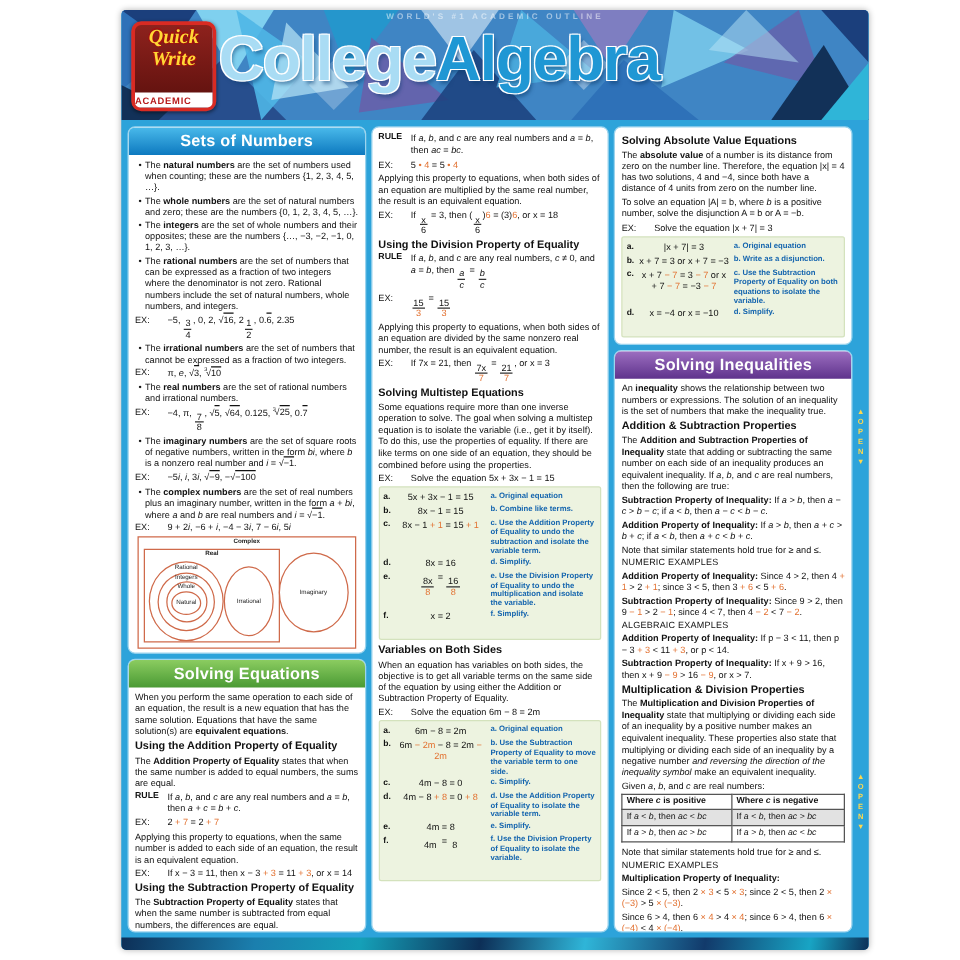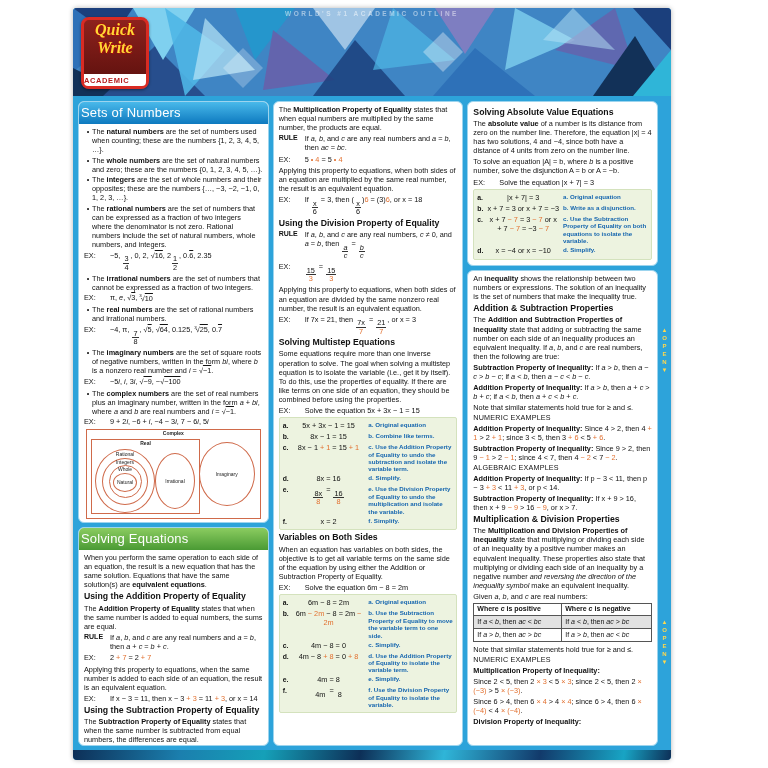--- a/index.html
+++ b/index.html
@@ -1,18 +1,18 @@
 <!DOCTYPE html>
 <html><head>
 <meta charset="utf-8">
 <style>
   html,body{margin:0;padding:0;background:#fff}
   body{width:768px;height:768px;font-family:"Liberation Sans",sans-serif;color:#111;-webkit-font-smoothing:antialiased}
   .page{position:relative;width:768px;height:768px;overflow:hidden;background:#fff}
-  .card{position:absolute;left:73px;top:8px;width:598px;height:752px;background:#2da3da;border-radius:4px;
+  .card{position:absolute;left:97px;top:8px;width:598px;height:752px;background:#2da3da;border-radius:4px;
         box-shadow:0 0 5px rgba(0,0,0,.3);display:flex;flex-direction:column;overflow:hidden}
   
   .header{position:relative;height:88px;flex:0 0 auto;overflow:hidden}
   .header svg{position:absolute;inset:0;width:100%;height:100%;display:block}
   .watermark{position:absolute;top:2px;left:0;right:0;text-align:center;font-size:6.5px;letter-spacing:2.5px;
              color:rgba(255,255,255,.5);font-weight:bold}
   .logo{position:absolute;left:8px;top:9px;width:62px;height:66px;background:linear-gradient(#8e221d,#5c100d);
         border:3px solid #d92b23;border-radius:8px;display:flex;flex-direction:column;align-items:center;
         box-shadow:0 1px 3px rgba(0,0,0,.45)}
   .logo-word{font-family:"Liberation Serif",serif;font-style:italic;font-weight:bold;color:#ffd835;
@@ -20,37 +20,37 @@
   .logo-academic{margin-top:auto;background:#fff;color:#b71c1c;font-size:7.5px;font-weight:bold;letter-spacing:.6px;
                  width:100%;text-align:left;padding:1.5px 0;border-radius:0 0 4px 4px}
   .title{position:absolute;left:78px;top:14px;white-space:nowrap;font-weight:bold;font-size:50px;letter-spacing:-1px;line-height:1}
   .t1{color:#a9dcf4;text-shadow:1px 1px 0 #fff,-1px -1px 0 #fff,1px -1px 0 #fff,-1px 1px 0 #fff,2px 3px 3px rgba(10,60,110,.45)}
   .t2{color:#1f97d4;text-shadow:1px 1px 0 #fff,-1px -1px 0 #fff,1px -1px 0 #fff,-1px 1px 0 #fff,2px 3px 3px rgba(10,60,110,.5)}
   
   .content{flex:1;display:flex;gap:4px;padding:5px 13px 4px 5px;min-height:0}
   .col{flex:1;display:flex;flex-direction:column;gap:4px;min-width:0}
   .panel{background:#fff;border:1px solid #9cd4ee;border-radius:6px;overflow:hidden;display:flex;flex-direction:column}
   .panel.grow{flex:1}
-  .sec-head{padding:3px 2px 4px;text-align:left;color:#fff;font-weight:normal;font-size:13px;letter-spacing:.2px}
+  .sec-head{padding:3px 2px 4px;text-align:center;color:#fff;font-weight:bold;font-size:13px;letter-spacing:.2px}
   .sec-head.blue{background:linear-gradient(#49b9ea,#0d79bf)}
   .sec-head.green{background:linear-gradient(#8bcc60,#4a9a34)}
   .sec-head.purple{background:linear-gradient(#9c6ec0,#5f338c)}
   .sec-body{padding:3px 5px 2px;font-size:7.3px;line-height:1.24;flex:1;overflow:hidden}
   .blk-h{font-weight:bold;font-size:8.7px;line-height:1.12;margin:3px 0 1.5px}
   .blk-p{margin:0 0 2px}
   .blk-caps{margin:1.5px 0 1px;font-size:7.2px;letter-spacing:.2px}
   .blk-bullet{display:flex;margin:0 0 1.5px}
   .bdot{flex:0 0 8px;text-align:center}
   .btxt{flex:1}
   .blk-ex{display:flex;margin:1px 0 2.5px}
   .lbl{flex:0 0 26px}
   .lbl.bold{font-weight:bold;font-size:7px}
   .etxt{flex:1}
   
-  .blk-steps{background:#edf3e0;border:1px solid #d4e2bd;border-radius:2px;padding:3px 3px 2px;margin:2px 0 3px}
+  .blk-steps{background:#edf3e0;border:1px solid #d4e2bd;border-radius:2px;padding:3px 3px 12px;margin:2px 0 3px}
   .srow{display:flex;align-items:flex-start;margin-bottom:1.5px}
   .slet{flex:0 0 10px;font-weight:bold;font-size:6.8px;padding-top:1px}
   .seq{flex:0 0 42%;text-align:center}
   .snote{flex:1;color:#1565ae;font-weight:bold;font-size:6.2px;line-height:1.2;padding-left:4px}
   .snote b{color:#1565ae}
   
   .fr{display:inline-flex;flex-direction:column;vertical-align:-0.45em;text-align:center;line-height:1.05;margin:0 1px}
   .fn{padding:0 1px}
   .fd{border-top:1px solid #333;padding:0 1px}
   .rt{white-space:nowrap}
@@ -113,20 +113,23 @@
         <polygon points="500,0 542,42 470,32" fill="#b8e4f6" opacity=".5"></polygon>
         <polygon points="350,44 370,24 390,44 370,64" fill="#ffffff" opacity=".35"></polygon>
         <polygon points="150,60 170,40 190,60 170,80" fill="#ffffff" opacity=".25"></polygon>
       </svg>
       <div class="watermark">WORLD'S #1 ACADEMIC OUTLINE</div>
       <div class="logo">
         <span class="logo-word">Quick</span>
         <span class="logo-word">Write</span>
         <span class="logo-academic">ACADEMIC</span>
       </div>
+      <div class="title">
+        <span class="t1">College</span><span class="t2">Algebra</span>
+      </div>
     </div>
 
     <div class="content">
 
       <div class="col">
         <section class="panel">
           <div class="sec-head blue">Sets of Numbers</div>
           <div class="sec-body">
               <div class="blk-bullet">
                 <span class="bdot">•</span>
@@ -238,21 +241,20 @@
               </div>
               <div class="blk-h">Using the Subtraction Property of Equality</div>
               <div class="blk-p">The <b>Subtraction Property of Equality</b> states that when the same number is subtracted from equal numbers, the differences are equal.</div>
             </div>
         </section>
       </div>
 
       <div class="col">
         <section class="panel grow">
           <div class="sec-body">
-              <div class="blk-p">The <b>Multiplication Property of Equality</b> states that when equal numbers are multiplied by the same number, the products are equal.</div>
               <div class="blk-ex">
                 <span class="lbl bold">RULE</span>
                 <span class="etxt">If <i>a</i>, <i>b</i>, and <i>c</i> are any real numbers and <i>a</i> = <i>b</i>, then <i>ac</i> = <i>bc</i>.</span>
               </div>
               <div class="blk-ex">
                 <span class="lbl">EX:</span>
                 <span class="etxt">5 <span class="hl">• 4</span> = 5 <span class="hl">• 4</span></span>
               </div>
               <div class="blk-p">Applying this property to equations, when both sides of an equation are multiplied by the same real number, the result is an equivalent equation.</div>
               <div class="blk-ex">
@@ -415,20 +417,21 @@
                 </div>
                 <div class="srow">
                   <span class="slet">d.</span>
                   <span class="seq">x = −4 or x = −10</span>
                   <span class="snote"><b>d.</b> Simplify.</span>
                 </div>
               </div>
             </div>
         </section>
         <section class="panel grow">
+          <div class="sec-head purple">Solving Inequalities</div>
           <div class="sec-body">
               <div class="blk-p">An <b>inequality</b> shows the relationship between two numbers or expressions. The solution of an inequality is the set of numbers that make the inequality true.</div>
               <div class="blk-h">Addition &amp; Subtraction Properties</div>
               <div class="blk-p">The <b>Addition and Subtraction Properties of Inequality</b> state that adding or subtracting the same number on each side of an inequality produces an equivalent inequality. If <i>a</i>, <i>b</i>, and <i>c</i> are real numbers, then the following are true:</div>
               <div class="blk-p"><b>Subtraction Property of Inequality:</b> If <i>a</i> &gt; <i>b</i>, then <i>a</i> − <i>c</i> &gt; <i>b</i> − <i>c</i>; if <i>a</i> &lt; <i>b</i>, then <i>a</i> − <i>c</i> &lt; <i>b</i> − <i>c</i>.</div>
               <div class="blk-p"><b>Addition Property of Inequality:</b> If <i>a</i> &gt; <i>b</i>, then <i>a</i> + <i>c</i> &gt; <i>b</i> + <i>c</i>; if <i>a</i> &lt; <i>b</i>, then <i>a</i> + <i>c</i> &lt; <i>b</i> + <i>c</i>.</div>
               <div class="blk-p">Note that similar statements hold true for ≥ and ≤.</div>
               <div class="blk-caps">NUMERIC EXAMPLES</div>
               <div class="blk-p"><b>Addition Property of Inequality:</b> Since 4 &gt; 2, then 4 <span class="hl">+ 1</span> &gt; 2 <span class="hl">+ 1</span>; since 3 &lt; 5, then 3 <span class="hl">+ 6</span> &lt; 5 <span class="hl">+ 6</span>.</div>
               <div class="blk-p"><b>Subtraction Property of Inequality:</b> Since 9 &gt; 2, then 9 <span class="hl">− 1</span> &gt; 2 <span class="hl">− 1</span>; since 4 &lt; 7, then 4 <span class="hl">− 2</span> &lt; 7 <span class="hl">− 2</span>.</div>

